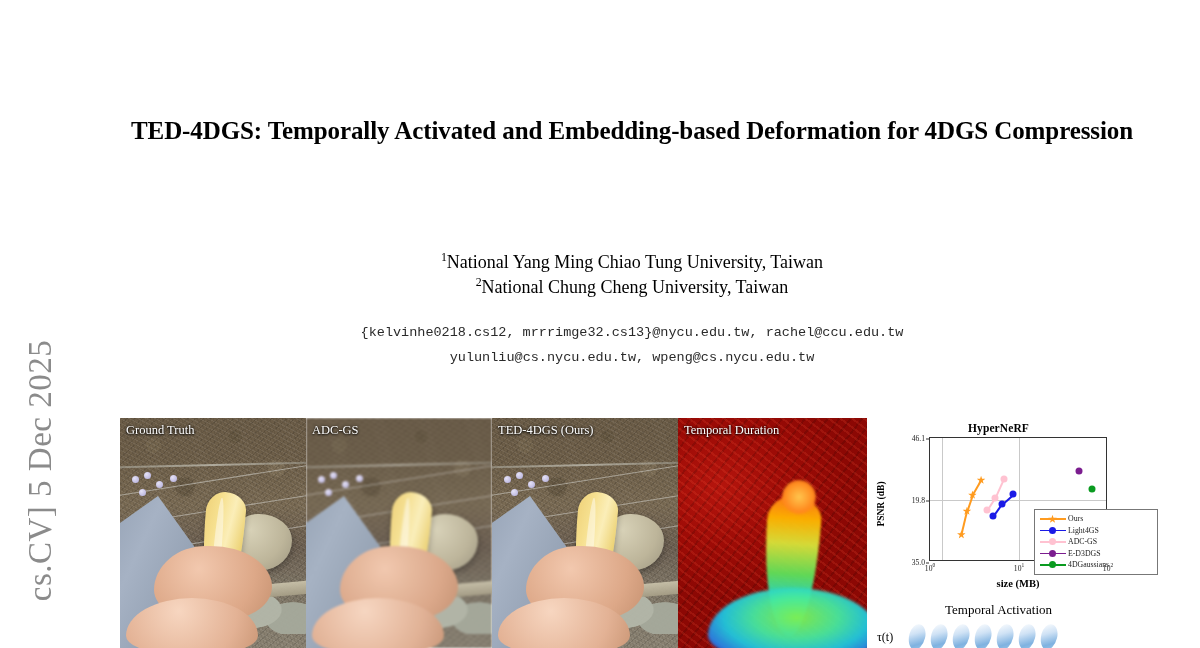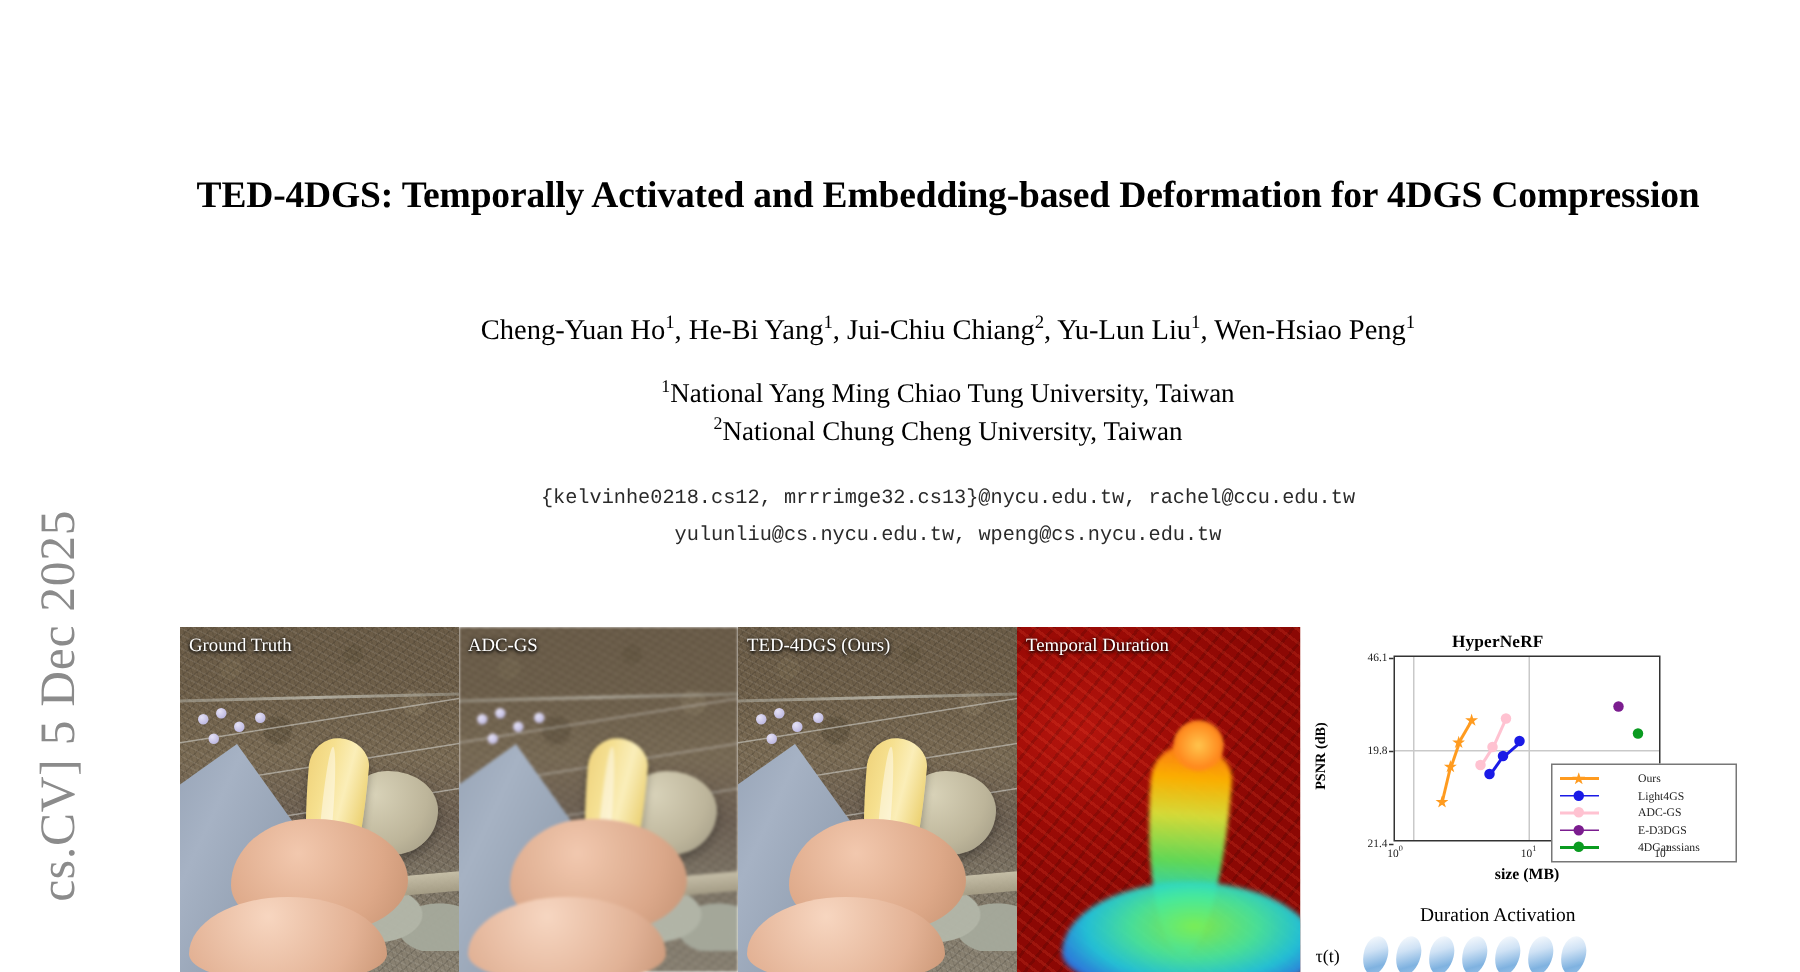--- a/index.html
+++ b/index.html
@@ -328,21 +328,21 @@
   #legend {
     position:absolute;
     left: 104px;
     top: 71px;
     width: 124px;
     border:1px solid #777;
     background:#fff;
     padding:3px 4px 3px 3px;
     box-sizing:border-box;
   }
-  .leg-row { display:flex; align-items:center; height:11.5px;gap:24px; }
+  .leg-row { display:flex; align-items:center; height:11.5px; }
   .leg-mark { position:relative; width:30px; height:11px; flex:0 0 30px; }
   .leg-mark .ln {
     position:absolute; left:2px; right:2px; top:5px; height:1.5px;
   }
   .leg-mark .mk {
     position:absolute; left:11px; top:2.2px; width:7px; height:7px; border-radius:50%;
   }
   .leg-mark .mkstar {
     position:absolute; left:10px; top:1.4px; width:9px; height:9px;
     clip-path: polygon(50% 0%, 61% 35%, 98% 35%, 68% 57%, 79% 91%, 50% 70%, 21% 91%, 32% 57%, 2% 35%, 39% 35%);
@@ -380,21 +380,20 @@
 <body>
 
 <div id="arxiv-stamp">
   <div class="vtext">cs.CV]  5 Dec 2025</div>
 </div>
 
 <div id="paper">
 
   <h1 id="paper-title">TED-4DGS: Temporally Activated and Embedding-based Deformation for 4DGS Compression</h1>
 
-  <div id="authors">Cheng-Yuan Ho<sup>1</sup>, He-Bi Yang<sup>1</sup>, Jui-Chiu Chiang<sup>2</sup>, Yu-Lun Liu<sup>1</sup>, Wen-Hsiao Peng<sup>1</sup></div>
 
   <div id="affiliations">
       <div><sup>1</sup>National Yang Ming Chiao Tung University, Taiwan</div>
       <div><sup>2</sup>National Chung Cheng University, Taiwan</div>
     </div>
 
   <div id="emails">
       <div>{kelvinhe0218.cs12, mrrrimge32.cs13}@nycu.edu.tw, rachel@ccu.edu.tw</div>
       <div>yulunliu@cs.nycu.edu.tw, wpeng@cs.nycu.edu.tw</div>
     </div>
@@ -531,21 +530,21 @@
               <span class="leg-label">E-D3DGS</span>
             </div>
             <div class="leg-row">
               <span class="leg-mark">
                 <span class="ln" style="background:#0a9b20"></span>
                 <span class="mk" style="background:#0a9b20"></span>
               </span>
               <span class="leg-label">4DGaussians</span>
             </div>
           </div>
-      <div class="ytick" style="top: 124px;">21.4</div>
+      <div class="ytick" style="top: 124px;">35.0</div>
           <div class="gridline-h" style="top: 62px;"></div>
           <div class="ytick" style="top: 62px;">19.8</div>
           <div class="ytick" style="top: 0px;">46.1</div>
           <div class="xtick" style="left: 0px;">10<sup>0</sup></div>
           <div class="gridline-v" style="left: 89px;"></div>
           <div class="xtick" style="left: 89px;">10<sup>1</sup></div>
           <div class="xtick" style="left: 178px;">10<sup>2</sup></div>
           <div class="gridline-v" style="left: 11.5997px;"></div>
           <div class="conn" style="left: 31.3442px; top: 96.72px; width: 24.2137px; background: rgb(255, 155, 31); transform: rotate(-76.6562deg);"></div>
           <div class="conn" style="left: 36.9326px; top: 73.16px; width: 17.0425px; background: rgb(255, 155, 31); transform: rotate(-71.0617deg);"></div>
@@ -564,21 +563,21 @@
           <div class="dot" style="left: 57.2673px; top: 71.92px; background: rgb(255, 194, 209);"></div>
           <div class="dot" style="left: 65.183px; top: 59.52px; background: rgb(255, 194, 209);"></div>
           <div class="dot" style="left: 73.5207px; top: 40.92px; background: rgb(255, 194, 209);"></div>
           <div class="dot" style="left: 148.817px; top: 33.48px; background: rgb(123, 29, 143);"></div>
           <div class="dot" style="left: 161.939px; top: 50.84px; background: rgb(10, 155, 32);"></div>
         </div>
       <div id="xlabel">size (MB)</div>
     </div>
 
     <div id="temporal-act">
-      <div id="ta-title">Duration Activation</div>
+      <div id="ta-title">Temporal Activation</div>
       <div id="tau-label">τ(t)</div>
       <div id="ta-blobs">
           <i></i>
           <i></i>
           <i></i>
           <i></i>
           <i></i>
           <i></i>
           <i></i>
         </div>

